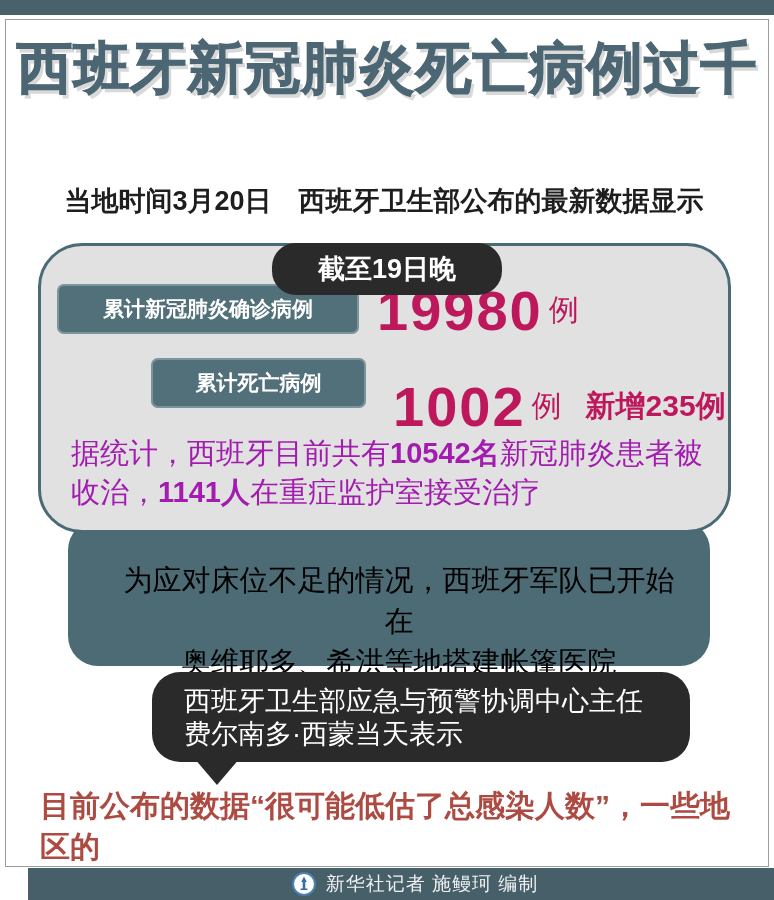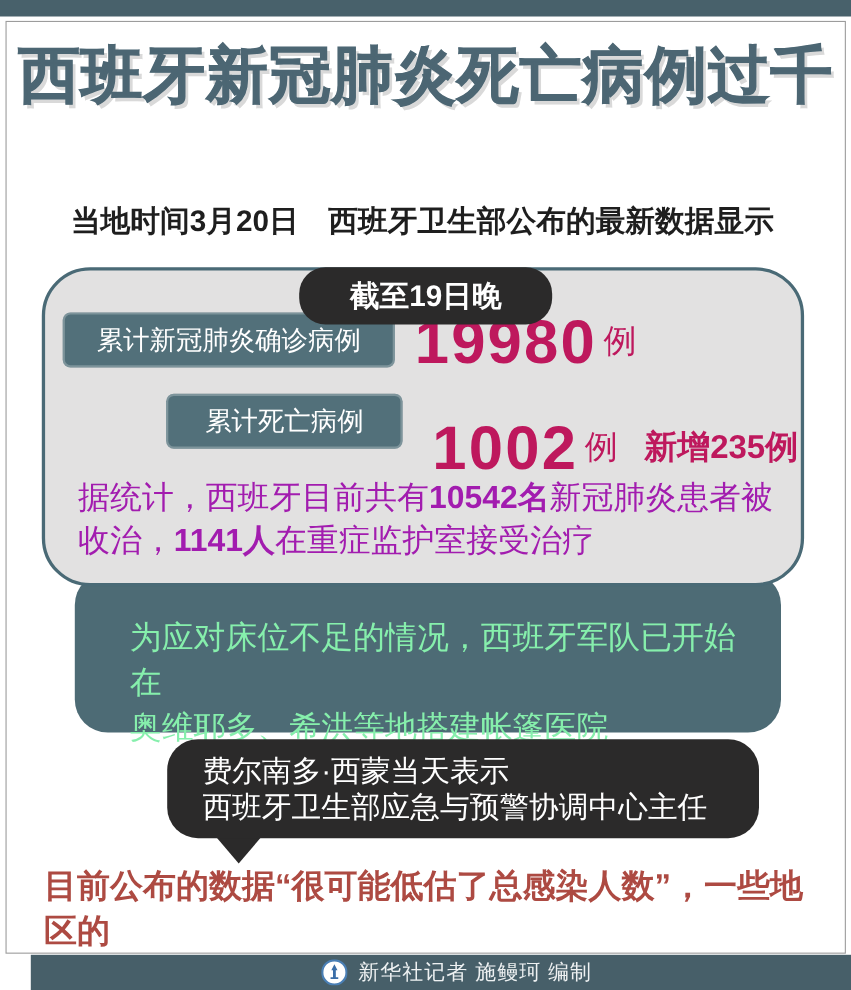--- a/index.html
+++ b/index.html
@@ -17,37 +17,37 @@
   .subtitle{position:absolute;top:183px;left:0;width:768px;text-align:center;
     color:#1e1e1e;font-size:27px;font-weight:600;}
 
   .badge{position:absolute;top:221px;left:50%;transform:translateX(-50%);
     background:#2b2a2a;color:#ffffff;font-size:27px;font-weight:600;
     padding:8px 46px;border-radius:24px;white-space:nowrap;z-index:3;margin-top:22px;}
 
   .card{position:absolute;left:38px;top:243px;width:693px;height:290px;
     background:#e2e1e1;border:3px solid #4a6a76;border-radius:44px;z-index:2;box-sizing:border-box;}
   .stat-label{position:absolute;background:#52707a;color:#ffffff;border-radius:7px;
-    display:flex;align-items:center;justify-content:center;font-size:24px;font-weight:400;
+    display:flex;align-items:center;justify-content:center;font-size:21px;font-weight:700;
     box-shadow:inset 0 0 0 2px rgba(255,255,255,0.25);}
   .stat-label.l1{left:16px;top:38px;width:302px;height:50px;}
   .stat-label.l2{left:110px;top:112px;width:215px;height:50px;}
   .stat-line{position:absolute;display:flex;align-items:center;white-space:nowrap;color:#be185d;}
   .stat-line.r1{left:336px;top:32px;}
   .stat-line.r2{left:352px;top:106px;margin-top:22px;}
   .stat-value{font-size:56px;font-weight:900;letter-spacing:2px;}
   .stat-unit{font-size:30px;font-weight:500;margin-left:6px;}
   .stat-delta{font-size:30px;font-weight:600;margin-left:24px;}
   .card-note{position:absolute;left:30px;top:188px;width:648px;
     font-size:29px;line-height:39px;color:#a21caf;}
   .card-note b{font-weight:800;}
 
   .teal-box{position:absolute;left:68px;top:520px;width:642px;height:146px;
     background:#4d6b75;border-radius:30px;z-index:1;box-sizing:border-box;
-    padding:40px 30px 0 50px;color:#86efac;font-size:29px;line-height:41px;font-weight:500;}
+    padding:40px 30px 0 50px;color:#000000;font-size:29px;line-height:41px;font-weight:500;text-align:center;}
 
   .bubble{position:absolute;left:152px;top:672px;width:538px;height:90px;
     background:#2b2a2a;border-radius:28px;z-index:2;box-sizing:border-box;
     padding:13px 20px 0 32px;color:#ffffff;font-size:27px;line-height:33px;font-weight:500;}
   .bubble-tail{position:absolute;left:194px;top:758px;width:0;height:0;z-index:1;
     border-left:23px solid transparent;border-right:23px solid transparent;border-top:27px solid #2b2a2a;}
 
   .red-quote{position:absolute;left:40px;top:785px;width:706px;
     color:#ad4a42;font-size:30px;line-height:41px;font-weight:800;}
 
@@ -88,22 +88,22 @@
     <span>据统计，西班牙目前共有</span><b>10542名</b><span>新冠肺炎患者被收治，</span><b>1141人</b><span>在重症监护室接受治疗</span>
   </div>
 </div>
 
 <div class="teal-box">
   <div>为应对床位不足的情况，西班牙军队已开始在</div>
   <div>奥维耶多、希洪等地搭建帐篷医院</div>
 </div>
 
 <div class="bubble">
+  <div>西班牙卫生部应急与预警协调中心主任</div>
   <div>费尔南多·西蒙当天表示</div>
-  <div>西班牙卫生部应急与预警协调中心主任</div>
 </div>
 <div class="bubble-tail"></div>
 
 <div class="red-quote">
   <div>目前公布的数据“很可能低估了总感染人数”，一些地区的</div>
   <div>社区传播可能比数据所反映的情况更为严重</div>
 </div>
 
 <div class="footer">
   <svg class="logo" viewBox="0 0 24 24">

